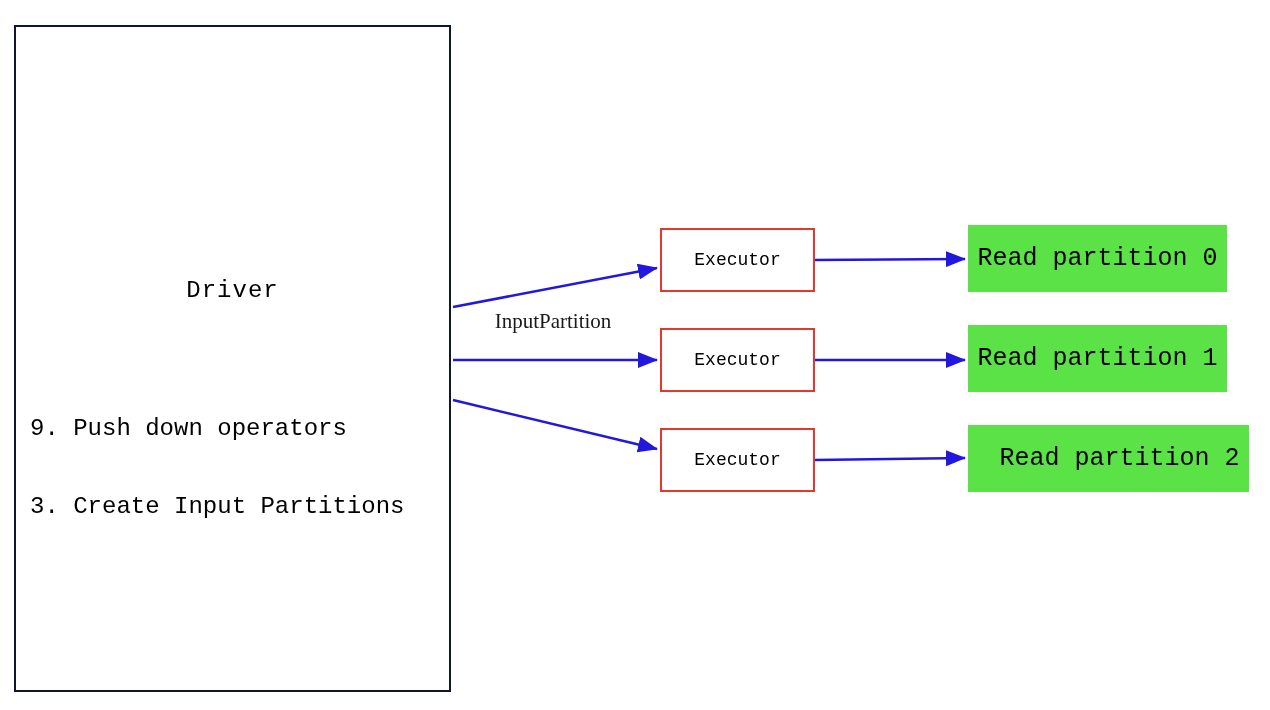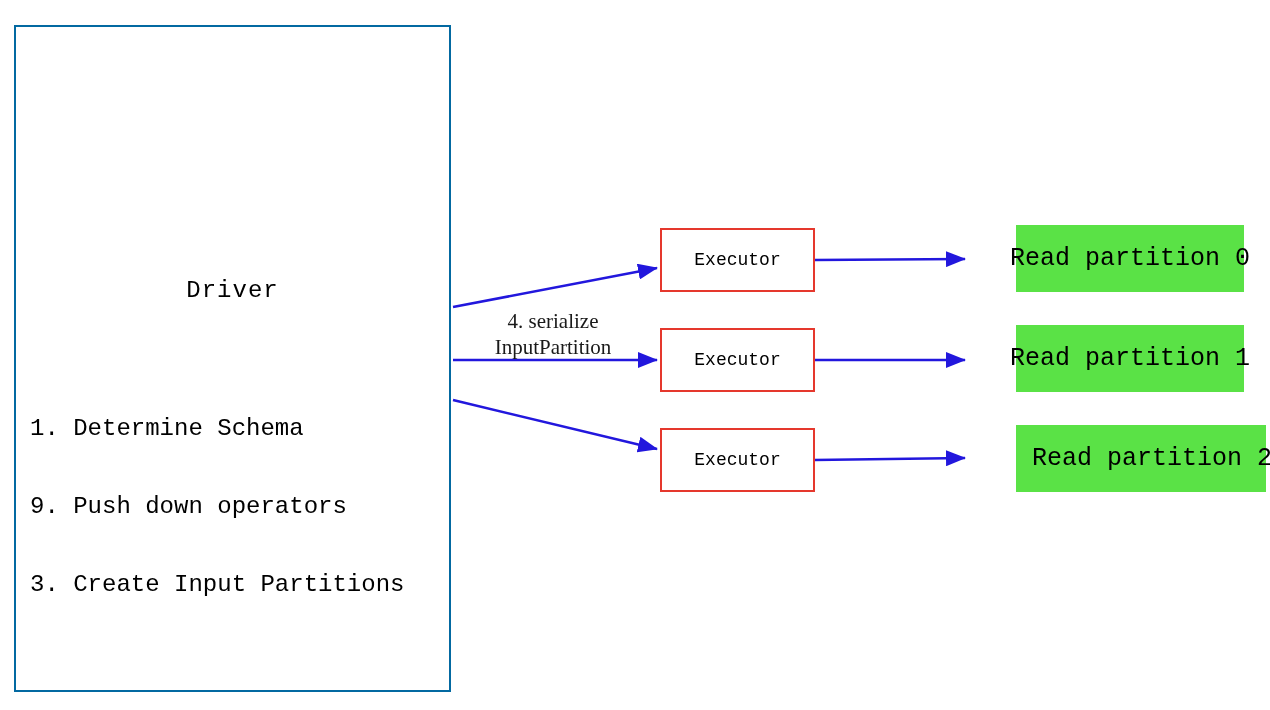--- a/index.html
+++ b/index.html
@@ -15,21 +15,21 @@
     background: #ffffff;
     overflow: hidden;
   }
   
   .driver-box {
     position: absolute;
     left: 14px;
     top: 25px;
     width: 433px;
     height: 663px;
-    border: 2px solid #0369a1;
+    border: 2px solid #0f172a;
     background: #ffffff;
   }
   .driver-title {
     position: absolute;
     left: 0;
     top: 250px;
     width: 100%;
     text-align: center;
     font-size: 24px;
     color: #000000;
@@ -58,30 +58,29 @@
     font-size: 18px;
     color: #000000;
   }
   .executor-1 { top: 228px; }
   .executor-2 { top: 328px; }
   .executor-3 { top: 428px; }
   
   .partition-box {
     position: absolute;
     left: 968px;
-    width: 228px;
+    width: 259px;
     height: 67px;
     background: #5ae246;
     display: flex;
     align-items: center;
     justify-content: center;
     font-size: 25px;
     color: #000000;
     white-space: pre;
-    margin-left: 48px;
   }
   .partition-1 { top: 225px; }
   .partition-2 { top: 325px; }
   .partition-3 { top: 425px; padding-left: 22px; }
   
   .edge-label {
     position: absolute;
     width: 220px;
     text-align: center;
     font-family: "Liberation Serif", "DejaVu Serif", serif;
@@ -116,21 +115,20 @@
     <line x1="453" y1="360" x2="657" y2="360" stroke="#2217dd" stroke-width="2.5" marker-end="url(#arrowhead)"></line>
     <line x1="453" y1="400" x2="657" y2="449" stroke="#2217dd" stroke-width="2.5" marker-end="url(#arrowhead)"></line>
     <line x1="814" y1="260" x2="965" y2="259" stroke="#2217dd" stroke-width="2.5" marker-end="url(#arrowhead)"></line>
     <line x1="814" y1="360" x2="965" y2="360" stroke="#2217dd" stroke-width="2.5" marker-end="url(#arrowhead)"></line>
     <line x1="814" y1="460" x2="965" y2="458" stroke="#2217dd" stroke-width="2.5" marker-end="url(#arrowhead)"></line>
   </svg>
 
   <div class="driver-box">
     <div class="driver-title">Driver</div>
     <div class="driver-steps">
-      <div>1. Determine Schema</div>
       <div>9. Push down operators</div>
       <div>3. Create Input Partitions</div>
     </div>
   </div>
 
   <div class="executor-box executor-1">
     <span>Executor</span>
   </div>
   <div class="executor-box executor-2">
     <span>Executor</span>
@@ -143,19 +141,18 @@
     <span>Read partition 0</span>
   </div>
   <div class="partition-box partition-2">
     <span>Read partition 1</span>
   </div>
   <div class="partition-box partition-3">
     <span>Read partition 2</span>
   </div>
 
   <div class="edge-label label-serialize">
-    <div>4. serialize</div>
     <div>InputPartition</div>
   </div>
   <div class="edge-label label-create-reader">
   </div>
 
 </div>
 
 </body></html>

